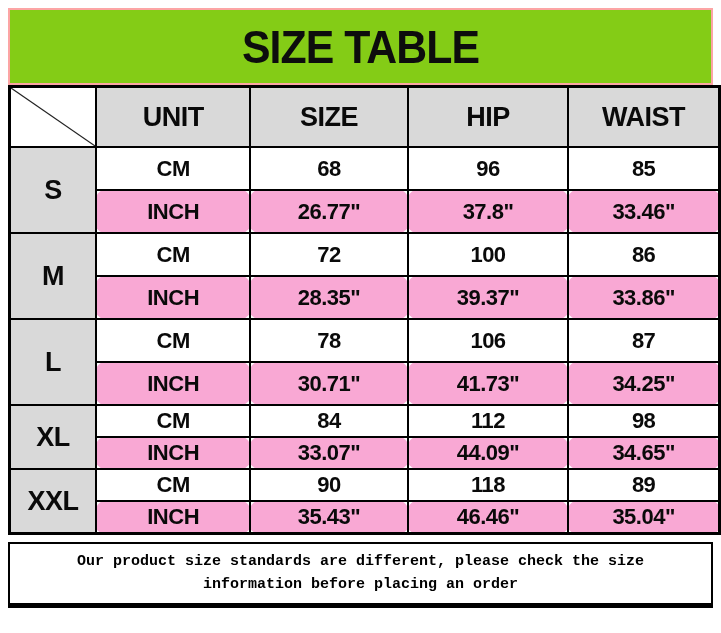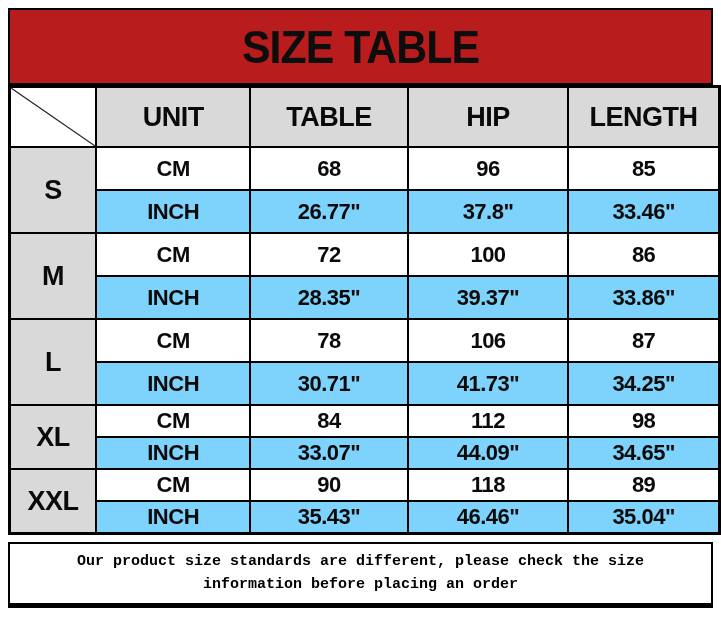--- a/index.html
+++ b/index.html
@@ -14,22 +14,22 @@
   .page {
     position: absolute;
     left: 8px;
     top: 8px;
     width: 705px;
   }
   
   .title-bar {
     box-sizing: border-box;
     height: 77px;
-    background: #b91c1c;
-    border: 2px solid #000000;
+    background: #84cc16;
+    border: 2px solid #fca5a5;
     display: flex;
     align-items: center;
     justify-content: center;
   }
   .title-bar span {
     font-size: 46px;
     font-weight: bold;
     letter-spacing: -1px;
     color: #0d0d0d;
     transform: scaleX(0.93);
@@ -68,21 +68,21 @@
     width: 100%;
     height: 100%;
     display: block;
   }
   .size-table tbody td { font-size: 22px; letter-spacing: -0.5px; }
   .size-table td.size-cell {
     background: #d9d9d9;
     font-size: 27px;
   }
   tr.cm-row td { background: #ffffff; height: 41px; }
-  tr.inch-row td { background: #7dd3fc; height: 41px; }
+  tr.inch-row td { background: #f9a8d4; height: 41px; border-radius: 9px; }
   tr.cm-row td.size-cell { background: #d9d9d9; }
   tr.short td { height: 30px; }
   
   .note-box {
     box-sizing: border-box;
     margin-top: 7px;
     border: 2px solid #000;
     border-bottom-width: 5px;
     min-height: 66px;
     display: flex;
@@ -118,23 +118,23 @@
       <col style="width:21.3%">
     </colgroup>
     <thead>
       <tr>
         <th class="corner">
           <svg viewBox="0 0 100 100" preserveAspectRatio="none">
             <line x1="0" y1="0" x2="100" y2="100" stroke="#222" stroke-width="1.2" vector-effect="non-scaling-stroke"></line>
           </svg>
         </th>
         <th>UNIT</th>
-        <th>TABLE</th>
+        <th>SIZE</th>
         <th>HIP</th>
-        <th>LENGTH</th>
+        <th>WAIST</th>
       </tr>
     </thead>
     <tbody>
 
       <tr class="cm-row">
         <td class="size-cell" rowspan="2">S</td>
         <td>CM</td>
         <td>68</td>
         <td>96</td>
         <td>85</td>

